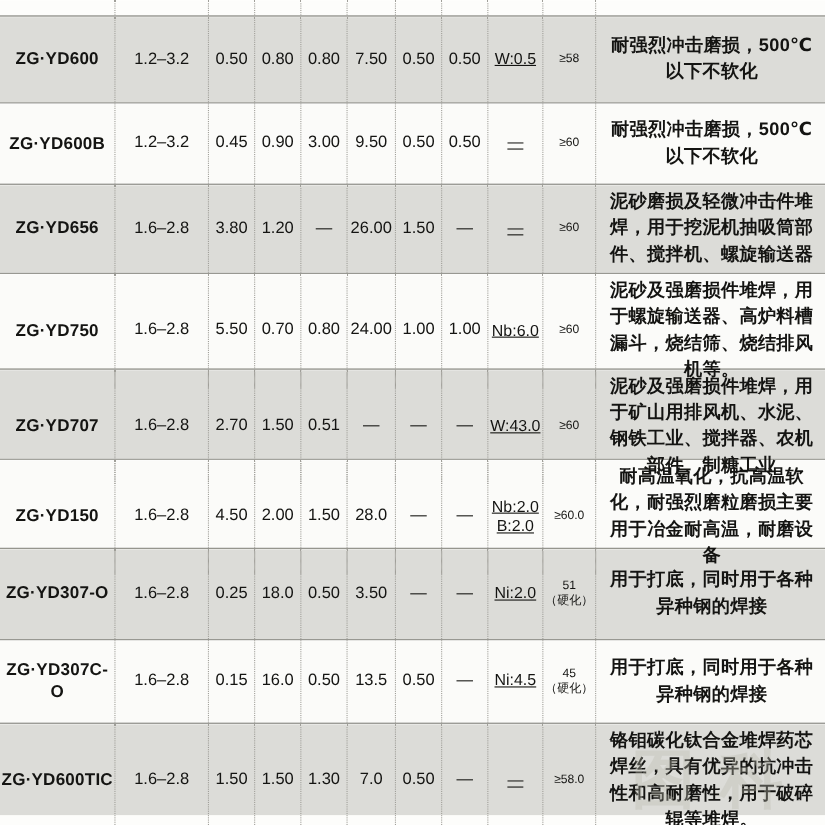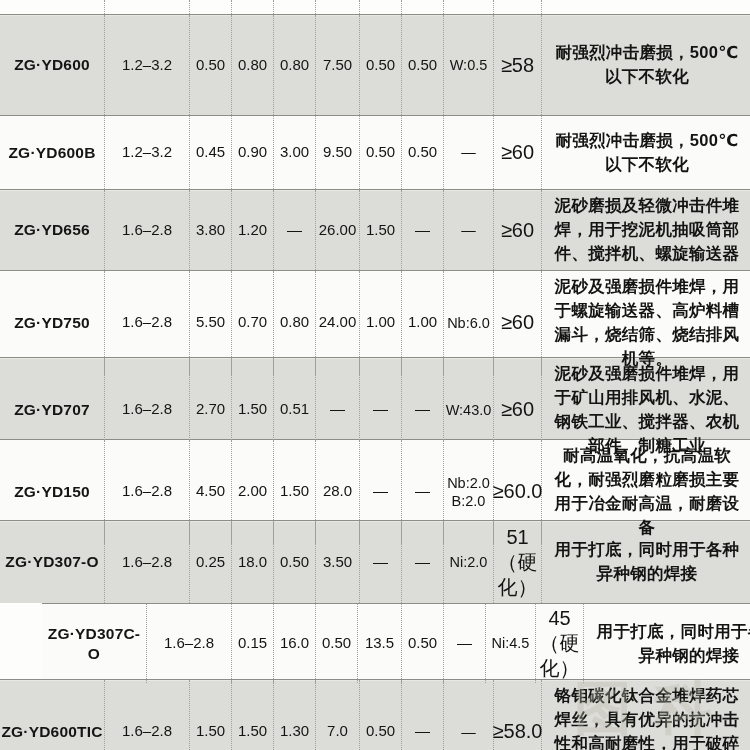--- a/index.html
+++ b/index.html
@@ -34,22 +34,22 @@
   .cell.model { font-weight: bold; font-size: 15.5px; letter-spacing: 0.2px; }
   .cell.application {
     justify-content: flex-start;
     text-align: center;
     font-weight: bold;
     font-size: 16.5px;
     line-height: 1.45;
     padding: 4px 6px 4px 8px;
     letter-spacing: 0.3px;
   }
-  .cell.hardness { font-size: 20px; }
-  .cell.other { font-size: 14.5px; }
+  .cell.hardness { font-size: 11px; }
+  .cell.other { font-size: 14.5px; text-decoration: underline; }
   .watermark {
     position: absolute;
     right: 16px; bottom: 2px;
     font-size: 58px;
     font-weight: bold;
     letter-spacing: 22px;
     color: rgba(185, 185, 176, 0.35);
     pointer-events: none;
   }
 </style>
@@ -67,21 +67,21 @@
       <div class="cell"></div>
       <div class="cell"></div>
       <div class="cell"></div>
       <div class="cell"></div>
       <div class="cell"></div>
       <div class="cell"></div>
       <div class="cell"></div>
       <div class="cell"></div>
     </div>
 
-  <div class="row shade" style="height: 101px;">
+  <div class="row shade" style="height: 79px;">
     <div class="cell model">ZG·YD600</div>
     <div class="cell diameter">1.2–3.2</div>
     <div class="cell">0.50</div>
     <div class="cell">0.80</div>
     <div class="cell">0.80</div>
     <div class="cell">7.50</div>
     <div class="cell">0.50</div>
     <div class="cell">0.50</div>
     <div class="cell other">W:0.5</div>
     <div class="cell hardness">≥58</div>
@@ -160,21 +160,21 @@
     <div class="cell">18.0</div>
     <div class="cell">0.50</div>
     <div class="cell">3.50</div>
     <div class="cell">—</div>
     <div class="cell">—</div>
     <div class="cell other">Ni:2.0</div>
     <div class="cell hardness">51
 （硬化）</div>
     <div class="cell application">用于打底，同时用于各种异种钢的焊接</div>
   </div>
-      <div class="row light" style="height: 76px; margin-left: 42px;">
+      <div class="row light" style="height: 76px;">
     <div class="cell model">ZG·YD307C-O</div>
     <div class="cell diameter">1.6–2.8</div>
     <div class="cell">0.15</div>
     <div class="cell">16.0</div>
     <div class="cell">0.50</div>
     <div class="cell">13.5</div>
     <div class="cell">0.50</div>
     <div class="cell">—</div>
     <div class="cell other">Ni:4.5</div>
     <div class="cell hardness">45

